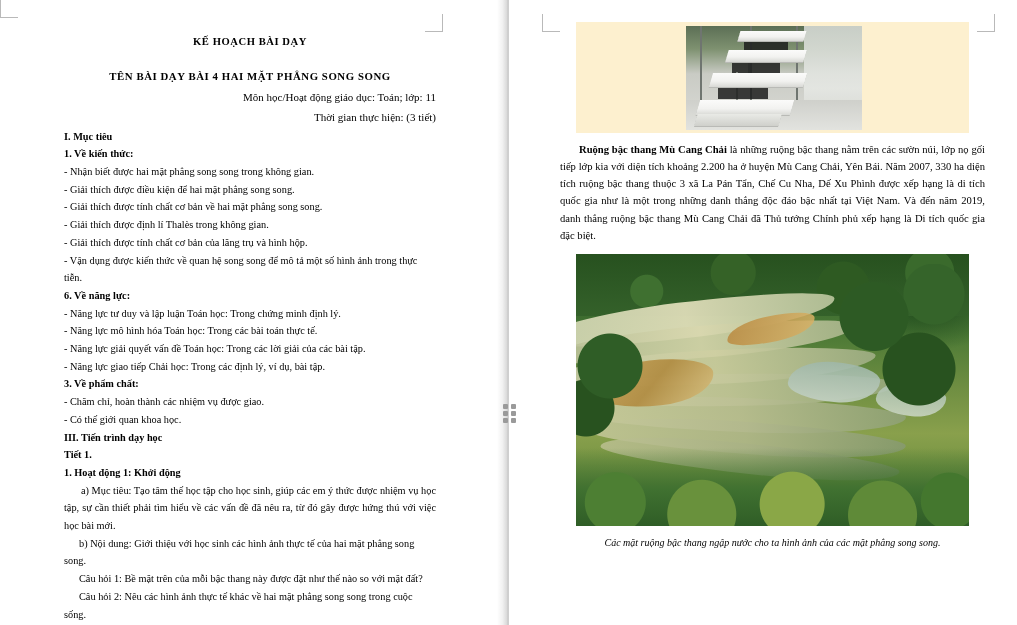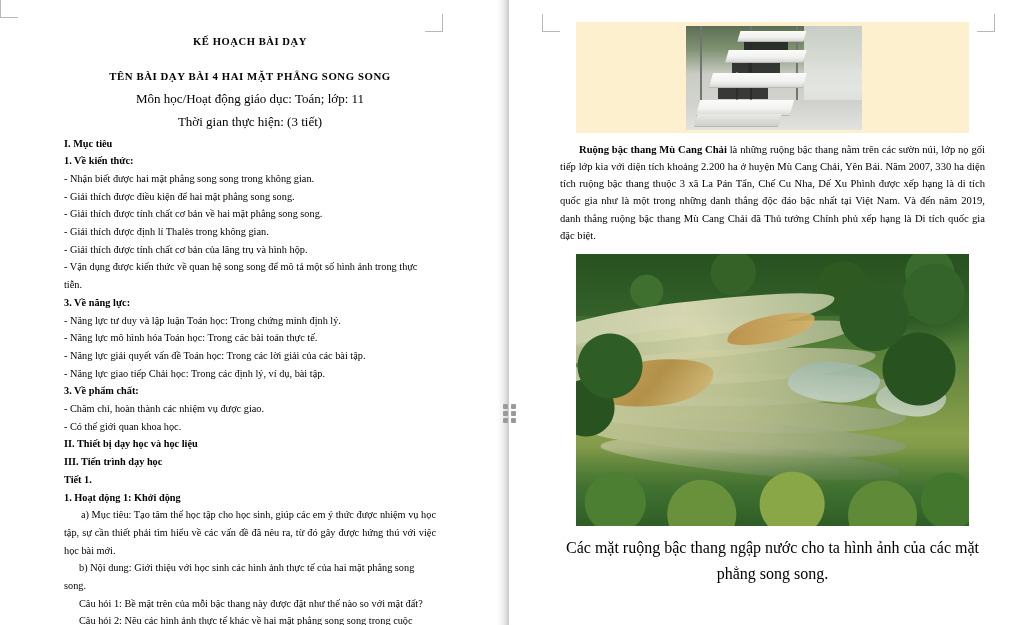--- a/index.html
+++ b/index.html
@@ -113,22 +113,22 @@
     margin-bottom: 16px;
   }
   .title2 {
     text-align: center;
     font-weight: bold;
     letter-spacing: .55px;
     font-size: 10.8px;
     margin-bottom: 2px;
   }
   .subtitle {
-    text-align: center;
-    font-size: 13px;
+    text-align: right;
+    font-size: 11px;
     margin-bottom: 1px;
   }
   .h-sec {
     font-weight: bold;
     font-size: 10.3px;
   }
   .line { font-size: 10.3px; }
   .indent { text-indent: 15px; }
   .para-just {
     text-align: justify;
@@ -197,22 +197,23 @@
     overflow: hidden;
     background: #2f5a28;
   }
   .terr-layer { position: absolute; left: 0; top: 0; width: 100%; height: 100%; }
   .terr-band {
     position: absolute;
     border-radius: 48% 52% 46% 54% / 60% 40% 60% 40%;
   }
   .caption {
     text-align: center;
-    font-size: 16px;
+    font-size: 10px;
     margin-top: 9px;
+    font-style: italic;
   }
 </style>
 </head>
 <body>
 
 <div id="viewport">
 
   <div class="page page-left">
 
     <div class="mark tl"></div>
@@ -228,31 +229,30 @@
       <div class="h-sec">I. Mục tiêu</div>
       <div class="h-sec">1. Về kiến thức:</div>
 
       <div class="line">- Nhận biết được hai mặt phẳng song song trong không gian.</div>
       <div class="line">- Giải thích được điều kiện để hai mặt phẳng song song.</div>
       <div class="line">- Giải thích được tính chất cơ bản về hai mặt phẳng song song.</div>
       <div class="line">- Giải thích được định lí Thalès trong không gian.</div>
       <div class="line">- Giải thích được tính chất cơ bản của lăng trụ và hình hộp.</div>
       <div class="line">- Vận dụng được kiến thức về quan hệ song song để mô tả một số hình ảnh trong thực tiễn.</div>
 
-      <div class="h-sec">3. Về năng lực:</div>
+      <div class="h-sec">6. Về năng lực:</div>
       <div class="line">- Năng lực tư duy và lập luận Toán học: Trong chứng minh định lý.</div>
       <div class="line">- Năng lực mô hình hóa Toán học: Trong các bài toán thực tế.</div>
       <div class="line">- Năng lực giải quyết vấn đề Toán học: Trong các lời giải của các bài tập.</div>
       <div class="line">- Năng lực giao tiếp Chải học: Trong các định lý, ví dụ, bài tập.</div>
 
       <div class="h-sec">3. Về phẩm chất:</div>
       <div class="line">- Chăm chỉ, hoàn thành các nhiệm vụ được giao.</div>
       <div class="line">-  Có thế giới quan khoa học.</div>
 
-      <div class="h-sec">II. Thiết bị dạy học và học liệu</div>
 
       <div class="h-sec">III. Tiến trình dạy học</div>
       <div class="h-sec">Tiết 1.</div>
       <div class="h-sec">1. Hoạt động 1: Khởi động</div>
 
       <div class="para-just">a) Mục tiêu: Tạo tâm thế học tập cho học sinh, giúp các em ý thức được nhiệm vụ học tập, sự cần thiết phải tìm hiểu về các vấn đề đã nêu ra, từ đó gây được hứng thú với việc học bài mới.</div>
       <div class="indent">b) Nội dung: Giới thiệu với học sinh các hình ảnh thực tế của hai mặt phẳng song song.</div>
       <div class="indent">Câu hỏi 1: Bề mặt trên của mỗi bậc thang này được đặt như thế nào so với mặt đất?</div>
       <div class="indent">Câu hỏi 2: Nêu các hình ảnh thực tế khác về hai mặt phẳng song song trong cuộc sống.</div>
 

